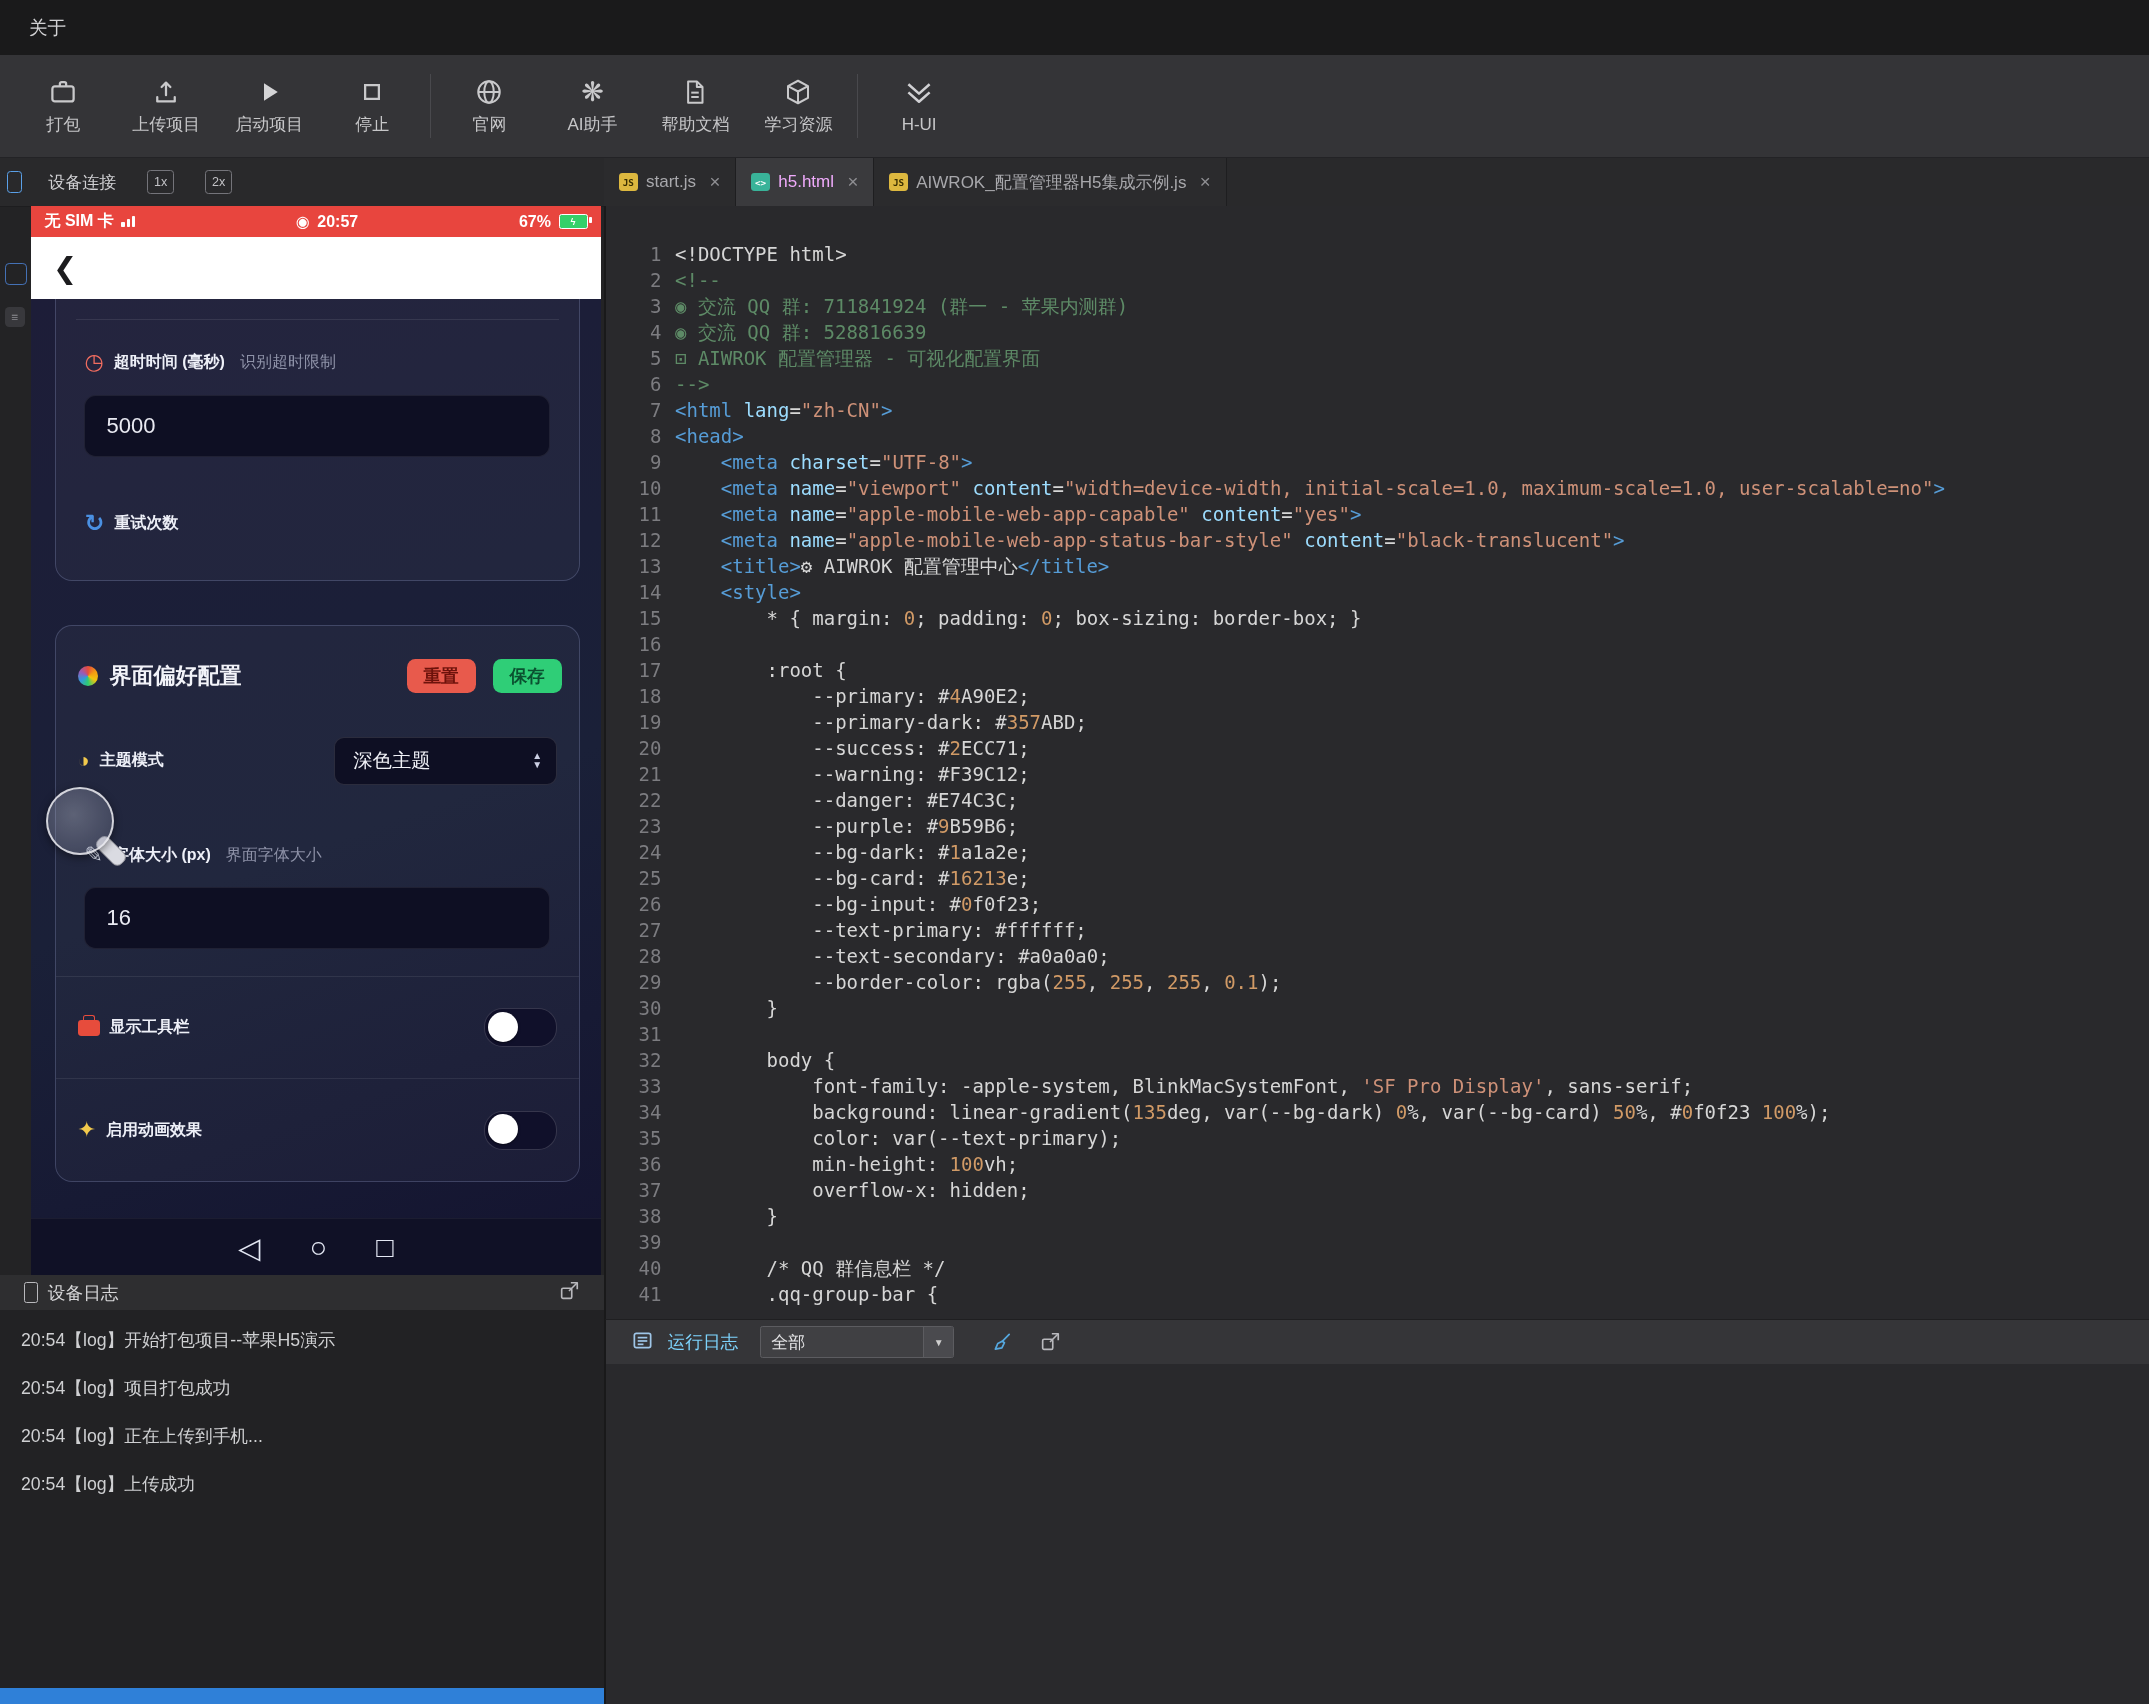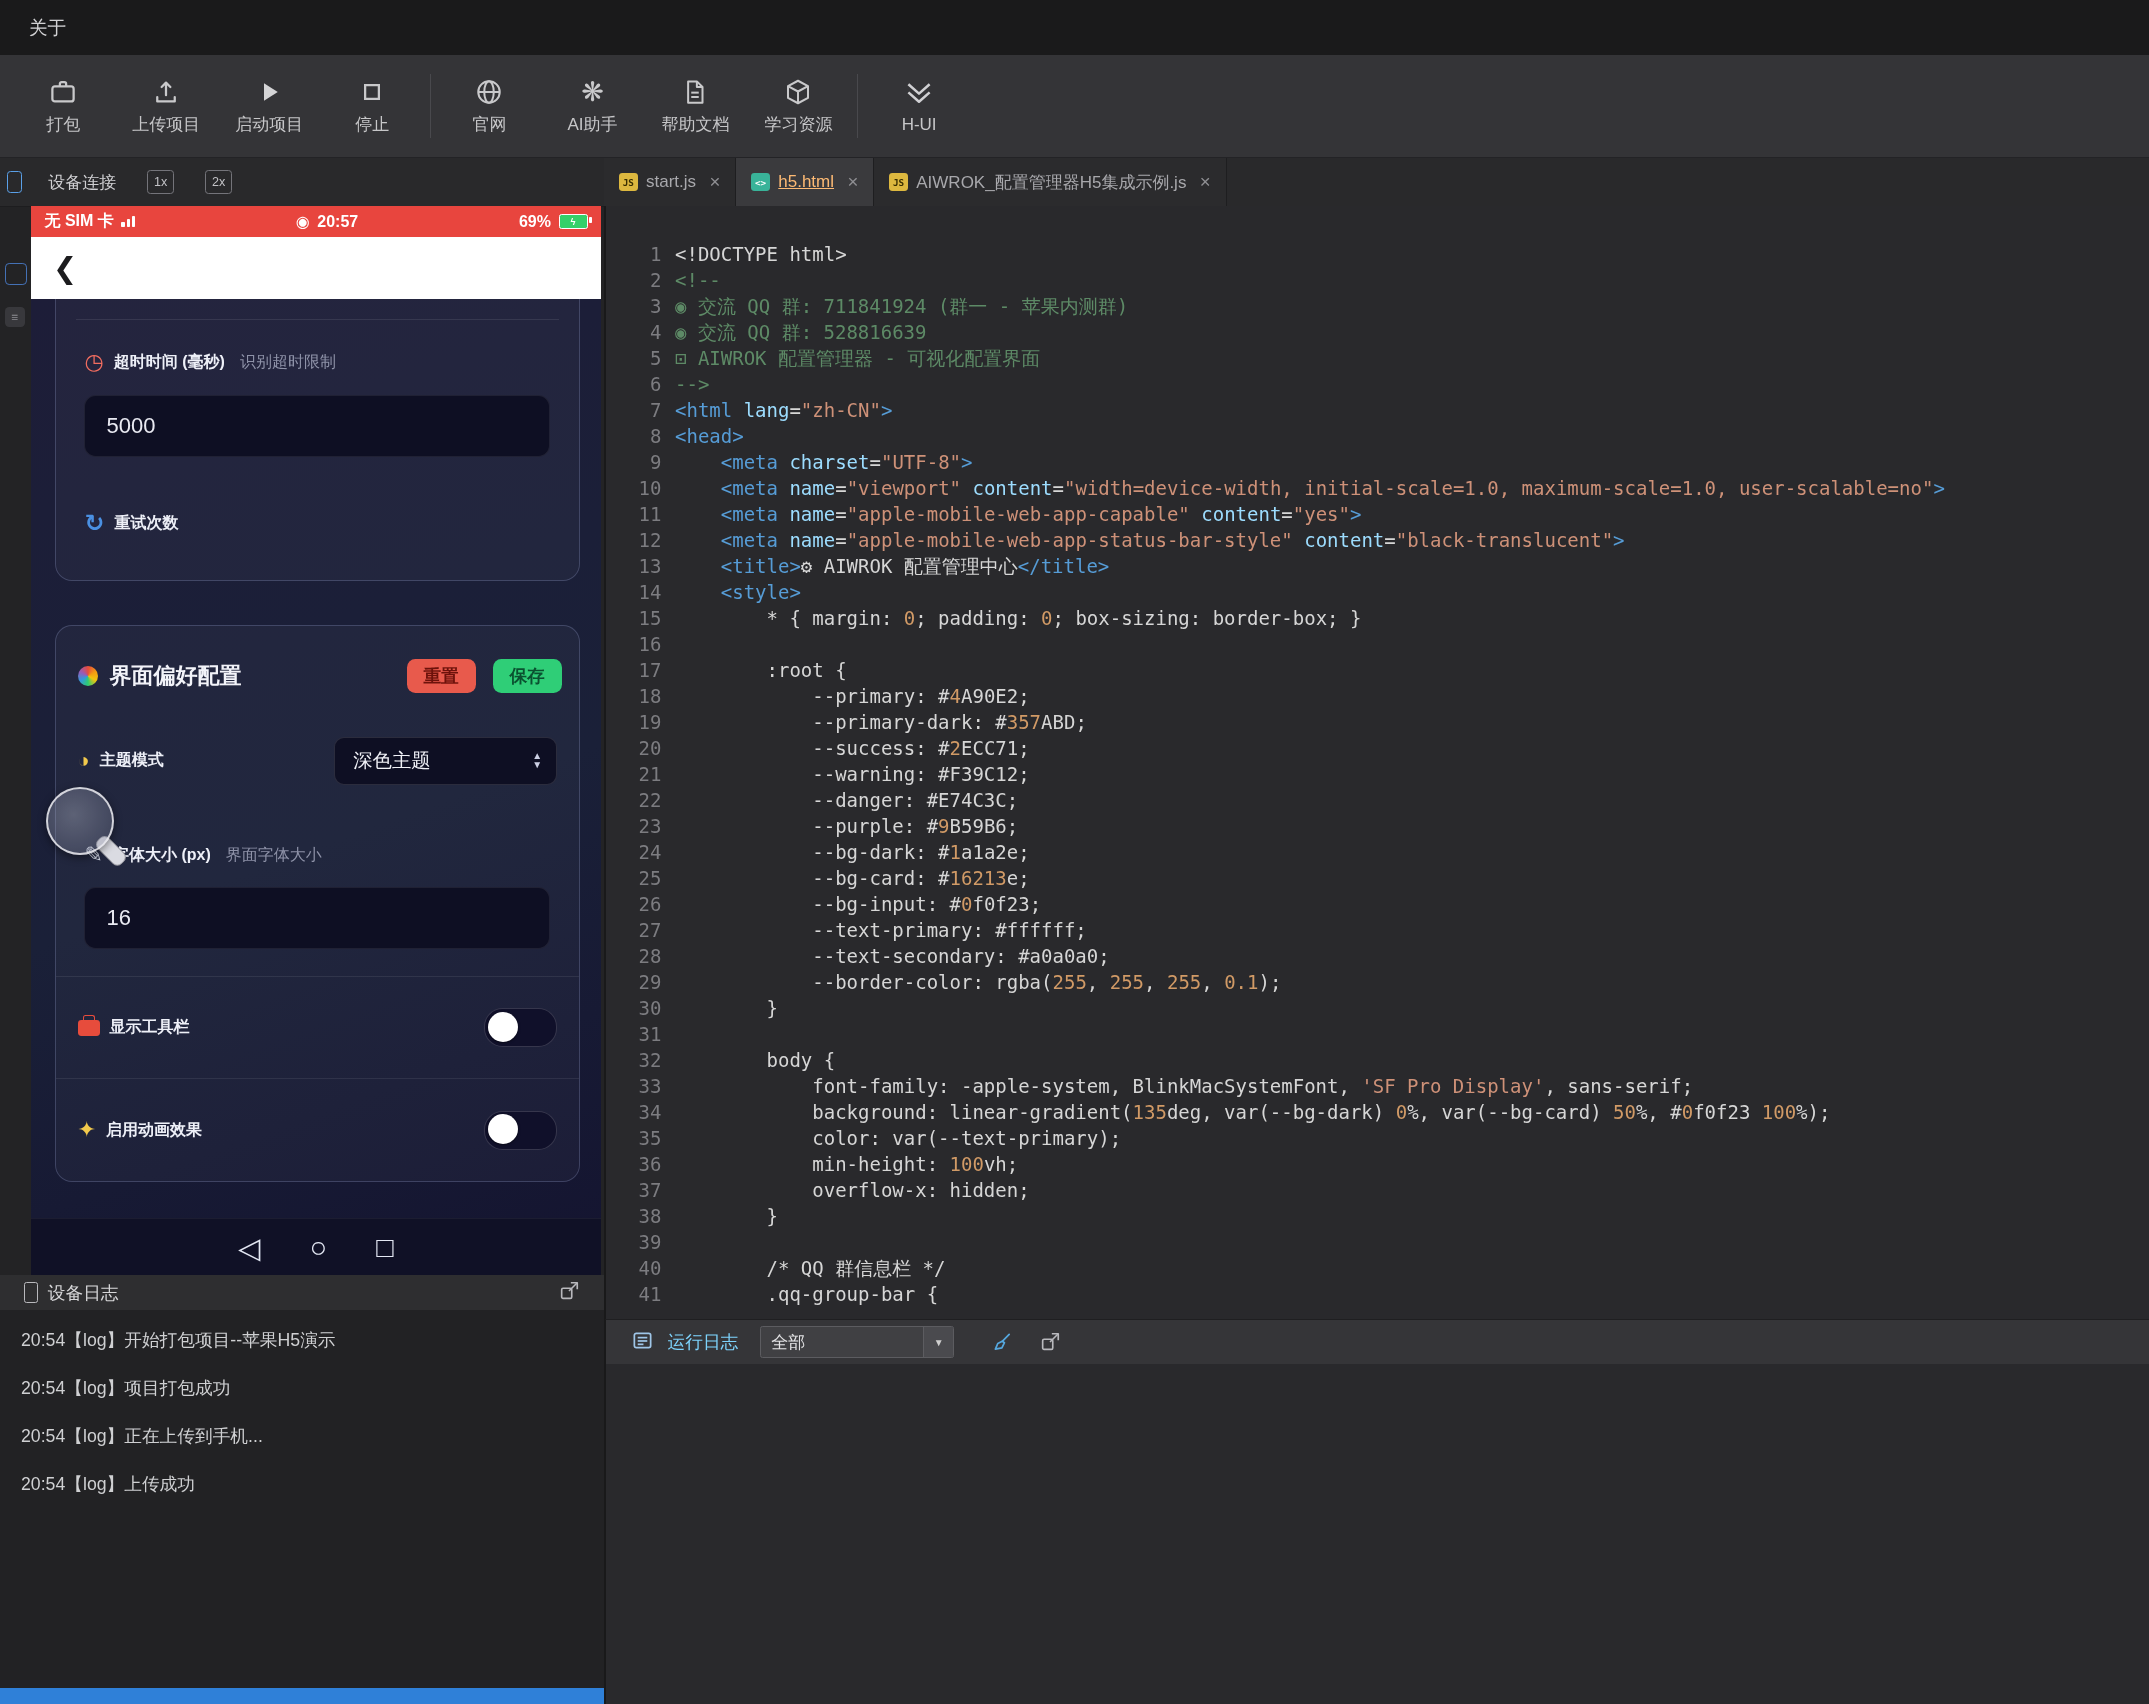--- a/index.html
+++ b/index.html
@@ -23,21 +23,21 @@
   .tabbar{position:absolute;left:0;top:158px;width:2150px;height:48px;background:#29292b;border-bottom:0.8px solid #1d1d1f;}
   .device-tab{position:absolute;left:6.7px;top:0;height:48px;display:flex;align-items:center;gap:26px;}
   .devicon{width:13.5px;height:20px;border:1.7px solid #5aa0e8;border-radius:3.4px;}
   .device-tab .dtitle{font-size:17px;color:#cfcfd2;}
   .zoombox{width:25px;height:22px;border:0.8px solid #74747a;border-radius:3.4px;display:flex;align-items:center;justify-content:center;
            font-size:12.6px;color:#c2c2c6;margin-left:5px;}
   .etabs{position:absolute;left:604px;top:0;height:48px;display:flex;}
   .etab{display:flex;align-items:center;padding:0 15px;border-right:0.8px solid #1e1e20;background:#2b2b2d;cursor:default;justify-content:flex-end;}
   .etab.active{background:#3a3a3d;}
   .etab .tname{font-size:17px;color:#a8a8ac;margin:0 3.4px 0 8.4px;white-space:nowrap;}
-  .etab.active .tname{color:#fdba74;text-decoration:underline;}
+  .etab.active .tname{color:#f0abfc;}
   .etab .close{font-size:18.6px;color:#8f8f93;margin-left:10px;}
   .fbadge{width:18.6px;height:18.6px;border-radius:3.4px;display:flex;align-items:center;justify-content:center;
           font-size:9.3px;font-weight:bold;font-family:"DejaVu Sans Mono",monospace;}
   .fbadge.js{background:#ddb83f;color:#3a2f00;}
   .fbadge.html{background:#39b399;color:#fff;}
 
   
   .stripico1{position:absolute;left:5px;top:263px;width:20px;height:20px;border:1.7px solid #4a7fd0;border-radius:4.2px;opacity:.85;}
   .stripico2{position:absolute;left:5px;top:307px;width:20px;height:20px;background:#3b3b3f;border-radius:4.2px;
              color:#9a9aa0;font-size:11.8px;display:flex;align-items:center;justify-content:center;opacity:.9;}
@@ -272,21 +272,21 @@
             <span style="height:5px"></span>
             <span style="height:8.4px"></span>
             <span style="height:11.8px"></span>
           </span>
       </span>
       <span class="grp">
         <span>◉</span>
         <span>20:57</span>
       </span>
       <span class="grp">
-        <span>69%</span>
+        <span>67%</span>
         <span class="batt">
             <span>ϟ</span>
           </span>
       </span>
     </div>
     <div class="pwhite">
       <span class="backarrow">❮</span>
     </div>
     <div class="pcontent">
 

